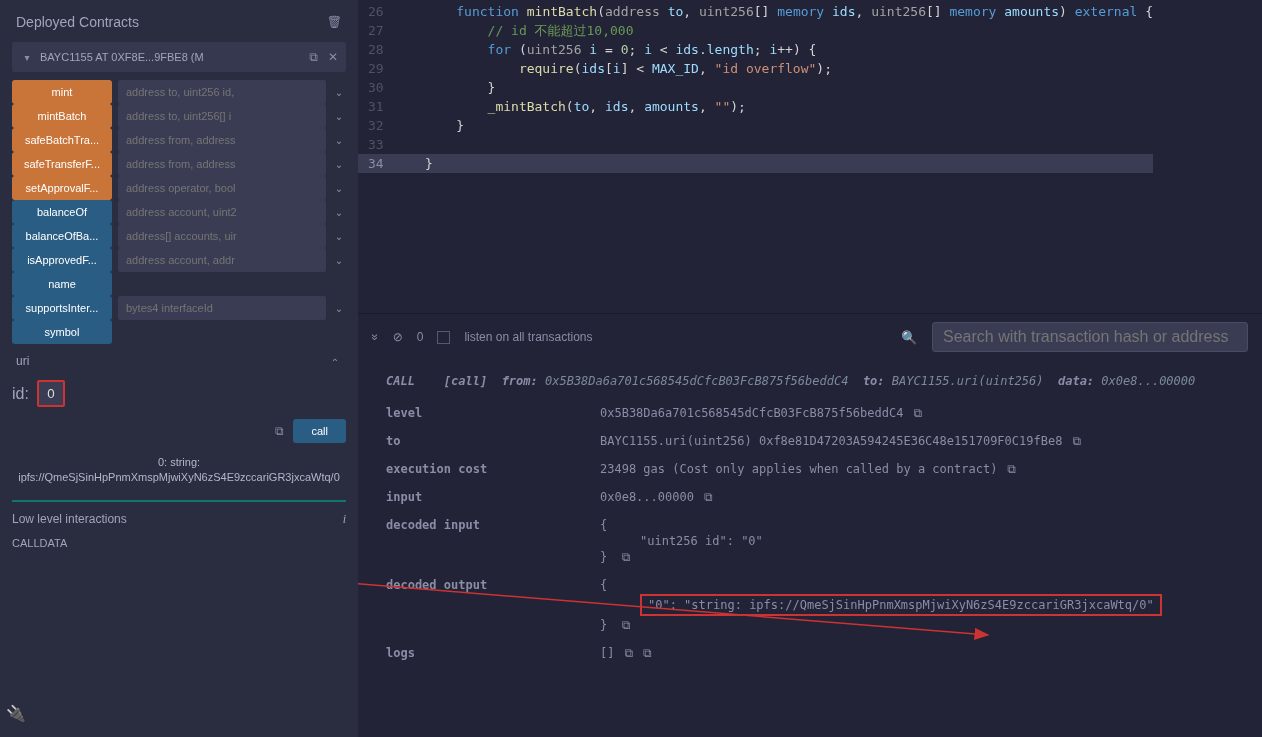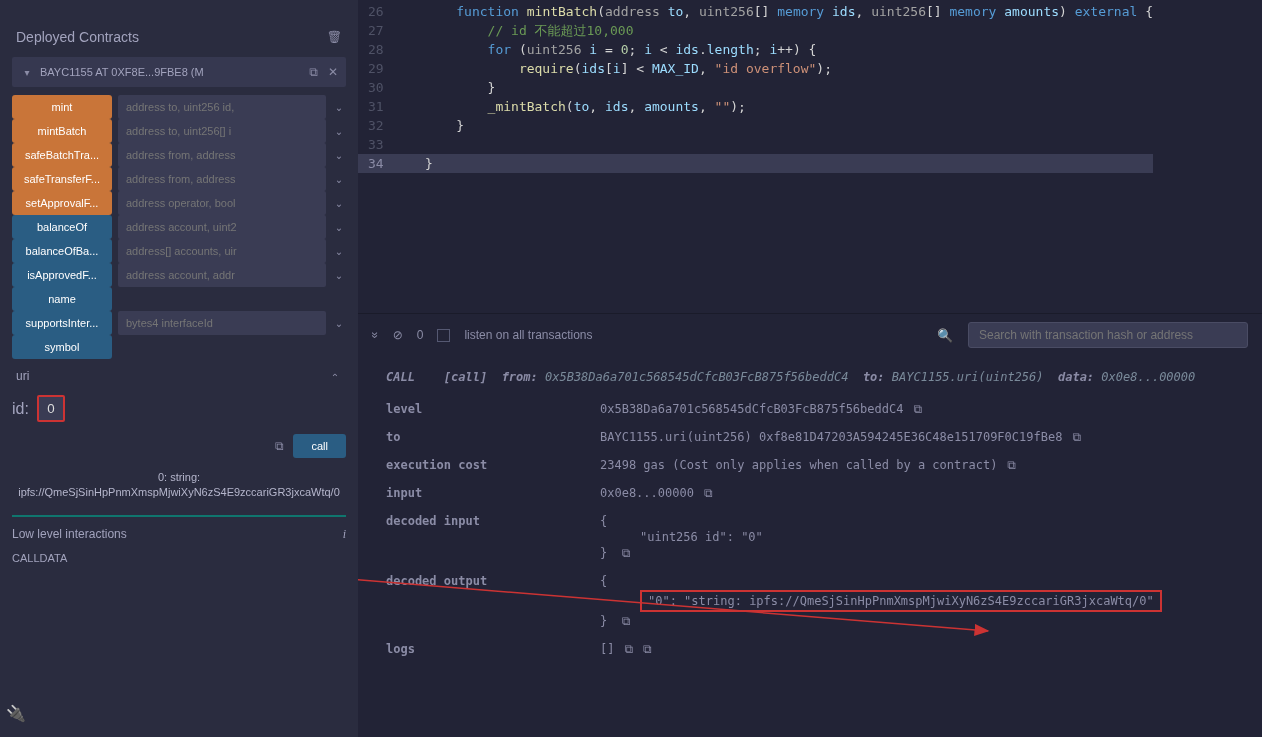--- a/index.html
+++ b/index.html
@@ -9,21 +9,21 @@
   font-size: 12px;
   color: #a2a3bd;
   width: 1262px;
   height: 737px;
   overflow: hidden;
   display: flex;
 }
 .left-panel {
   width: 358px;
   background: #2a2c3f;
-  padding: 23px 12px;
+  padding: 8px 12px;
   display: flex;
   flex-direction: column;
   overflow-y: auto;
 }
 .right-panel { flex: 1; display: flex; flex-direction: column; }
 .panel-header {
   display: flex; justify-content: space-between; align-items: center;
   padding: 6px 4px; color: #a2a3bd; font-size: 14px; margin-bottom: 6px;
 }
 .contract-header {
@@ -78,21 +78,21 @@
 .punc { color: #d4d4d4; }
 .terminal-bar {
   display: flex; align-items: center; gap: 14px; padding: 8px 14px;
   border-top: 1px solid #1a1b2a; background: #222336; color: #8b8ca6;
 }
 .terminal-bar .checkbox { width: 13px; height: 13px; border: 1px solid #555872; display: inline-block; }
 .terminal-bar .label { font-size: 12px; }
 .search-icon { font-size: 13px; }
 .search-box {
   background: #3a3c54; border: 1px solid #4a4c64; padding: 5px 10px;
-  color: #f0abfc; font-size: 12px; width: 280px; border-radius: 3px; outline: none;
+  color: #f0abfc; font-size: 16px; width: 316px; border-radius: 3px; outline: none;
 }
 .terminal { flex: 1; background: #222336; padding: 14px 14px 14px 28px; font-family: Consolas, Monaco, monospace; font-size: 12px; overflow-y: auto; position: relative; }
 .call-line { color: #8b8ca6; font-style: italic; margin-bottom: 18px; }
 .call-line b { font-weight: bold; font-style: italic; }
 .call-line .addr { color: #7a8a9a; }
 .detail-table { display: grid; grid-template-columns: 200px 1fr; gap: 14px 14px; }
 .detail-label { font-weight: bold; font-style: normal; color: #8b8ca6; }
 .detail-value { color: #8b8ca6; display: flex; align-items: flex-start; gap: 10px; }
 .detail-value .multiline { display: flex; flex-direction: column; gap: 2px; }
 .red-box { border: 2px solid #c33; padding: 2px 6px; display: inline-block; }

